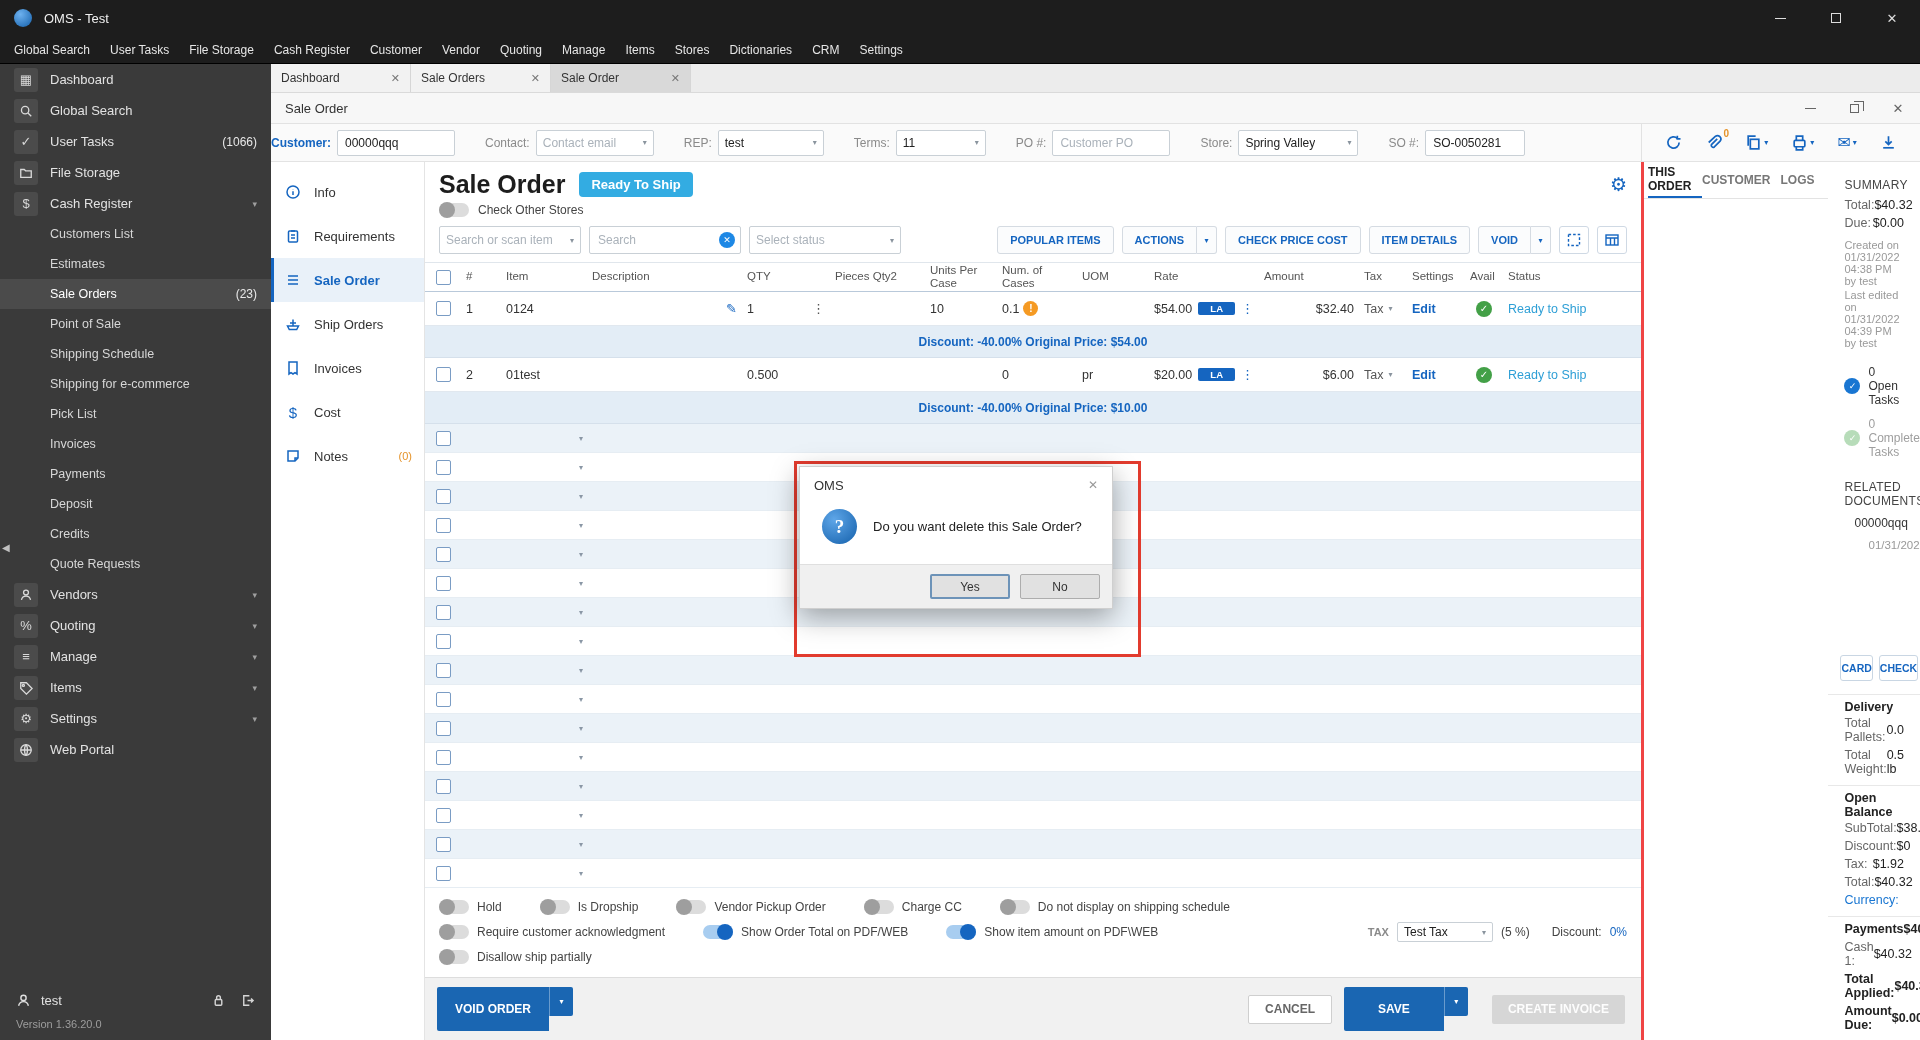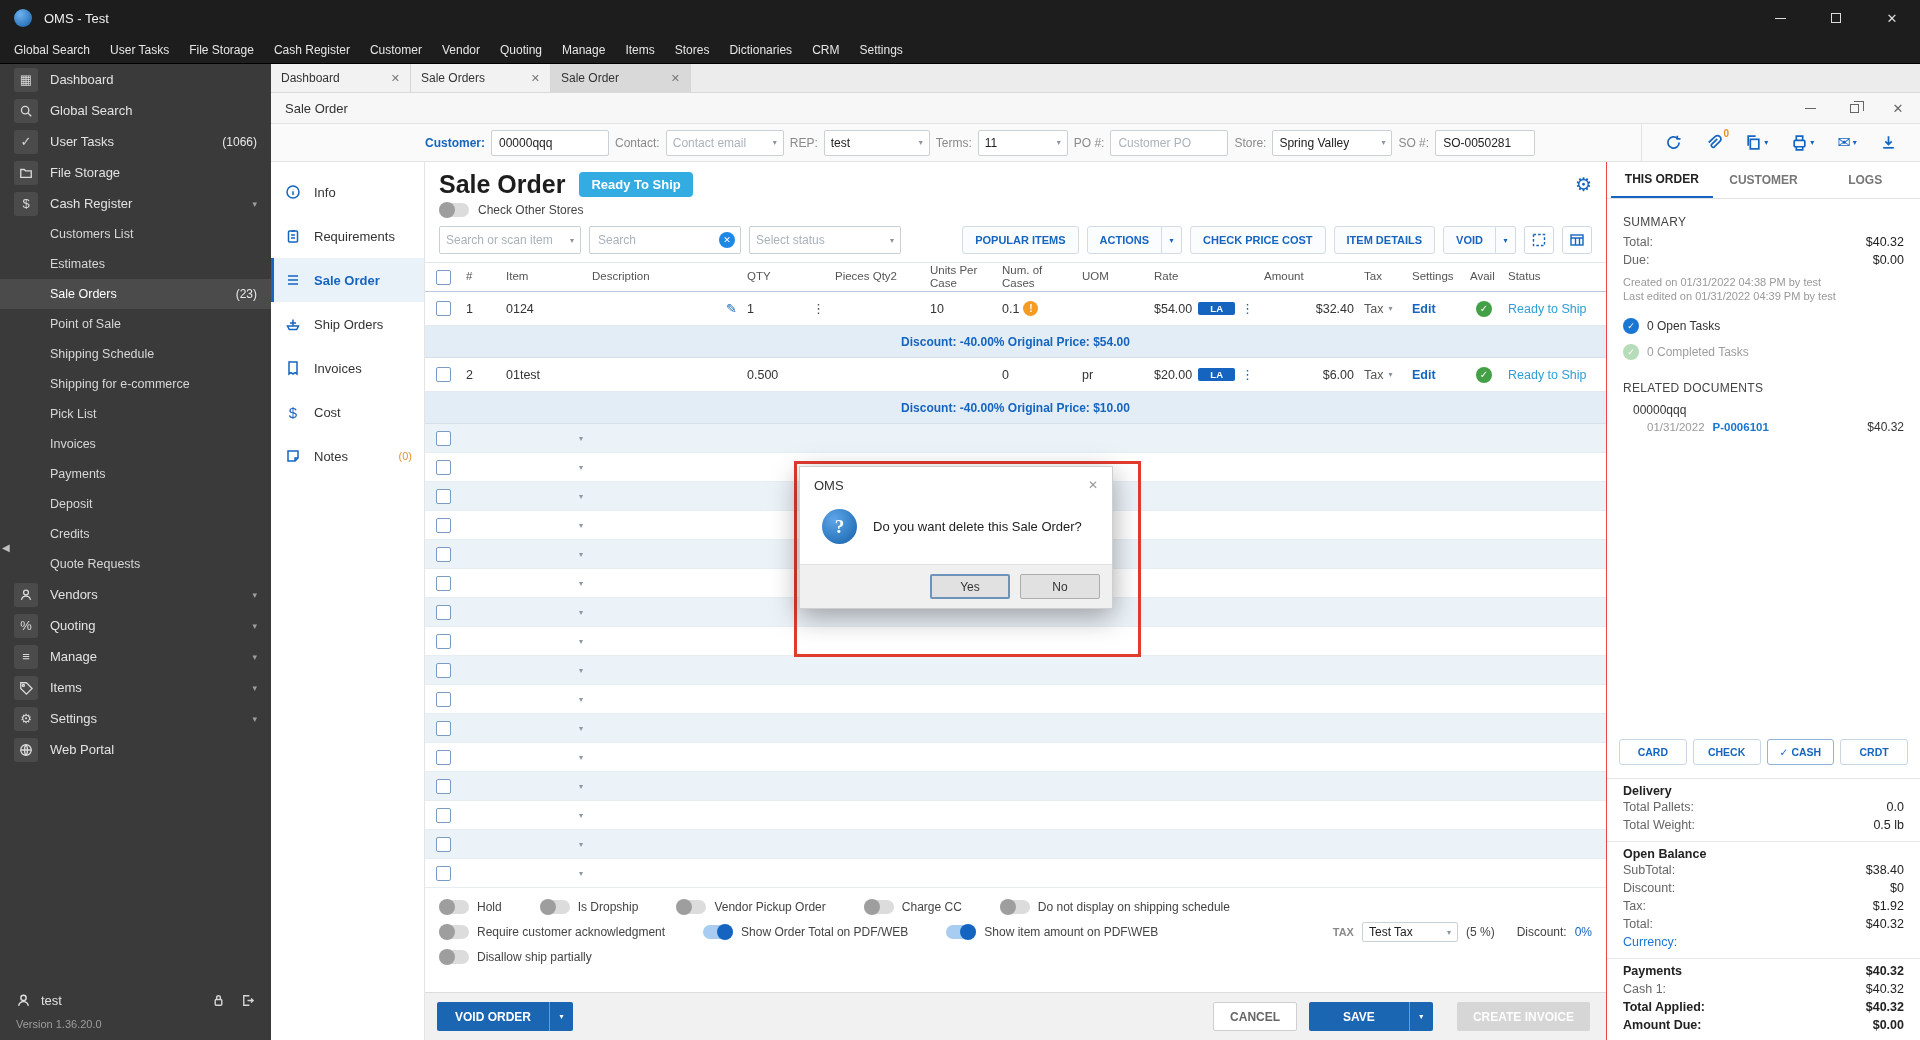--- a/index.html
+++ b/index.html
@@ -46,21 +46,21 @@
   .tabbar{height:29px;background:#ececec;display:flex;border-bottom:1px solid #dadada;flex:0 0 auto}
   .tab{width:140px;display:flex;align-items:center;justify-content:space-between;padding:0 10px;font-size:12px;color:#333;background:#f2f2f2;border-right:1px solid #d6d6d6;cursor:pointer}
   .tab.active{background:#d9d9d9}
   .tab .x{color:#777;font-size:11px}
 
   .inner-titlebar{height:31px;background:#f7f7f7;border-bottom:1px solid #e2e2e2;display:flex;align-items:center;padding-left:14px;font-size:13px;color:#333;flex:0 0 auto}
   .iwc{margin-left:auto;display:flex;height:100%}
   .iwc .wc{width:44px;color:#666}
 
   .toolbar-row{height:38px;background:#fafafa;border-bottom:1px solid #e3e3e3;display:flex;align-items:center;flex:0 0 auto}
-  .form-fields{flex:1;display:flex;align-items:flex-end;gap:6px;padding-left:154px;min-width:0}
+  .form-fields{flex:1;display:flex;align-items:flex-end;gap:30px;min-width:0}
   .ff{display:flex;align-items:center;gap:6px}
   .ff label{font-size:12px;color:#8a8a8a;white-space:nowrap}
   .ff.cust label{color:#1565c0;font-weight:700}
   .ff input{height:26px;border:1px solid #c9d0d6;border-radius:2px;font-size:12px;padding:0 7px;color:#222;background:#fff}
   .ff input::placeholder{color:#aab2ba}
   .combo{height:26px;border:1px solid #c9d0d6;border-radius:2px;background:#fff;display:flex;align-items:center;justify-content:space-between;padding:0 6px;font-size:12px;color:#222;gap:6px}
   .combo .cv{white-space:nowrap;overflow:hidden}
   .combo .ca{color:#8a949e;font-size:8px}
   .doc-icons{width:279px;height:100%;border-left:1px solid #e2e2e2;display:flex;align-items:center;justify-content:space-evenly;color:#1565c0;flex:0 0 auto}
   .dicon{display:flex;align-items:center;gap:2px;cursor:pointer;position:relative}
@@ -134,28 +134,28 @@
   .tog-line{display:flex;align-items:center}
   .tg{display:flex;align-items:center;gap:8px;margin-right:38px;white-space:nowrap}
   .taxgrp{margin-left:auto;display:flex;align-items:center;gap:8px}
   .taxgrp .taxlbl{color:#8a8a8a;font-size:11px;font-weight:700}
   .taxcombo{width:96px;height:20px}
   .discblue{color:#1565c0;cursor:pointer}
 
   
   .fbar{margin-top:auto;background:#f1f1f1;border-top:1px solid #dddddd;display:flex;align-items:center;padding:9px 12px;gap:12px;flex:0 0 auto}
   .pbtn-group{display:flex}
-  .pbtn{height:29px;background:#1a66b2;color:#fff;font-weight:700;font-size:12px;padding:0 18px;border:none;border-radius:2px 0 0 2px;display:flex;align-items:center;cursor:pointer;white-space:nowrap}
+  .pbtn{height:44px;background:#1a66b2;color:#fff;font-weight:700;font-size:12px;padding:0 18px;border:none;border-radius:2px 0 0 2px;display:flex;align-items:center;cursor:pointer;white-space:nowrap}
   .pbtn-arrow{width:24px;height:29px;background:#1a66b2;border:none;border-left:1px solid rgba(255,255,255,.35);border-radius:0 2px 2px 0;color:#fff;font-size:8px;display:flex;align-items:center;justify-content:center;cursor:pointer}
   .fspacer{flex:1}
   .wbtn{height:29px;background:#fff;border:1px solid #cfcfcf;border-radius:2px;color:#666;font-size:12px;font-weight:700;padding:0 16px;cursor:pointer}
   .dis-btn{height:29px;background:#d6d6d6;border:none;border-radius:2px;color:#fdfdfd;font-size:12px;font-weight:700;padding:0 16px;margin-left:12px;margin-right:4px}
 
   
-  .rpanel{width:314px;border-left:1px solid #ef4444;display:flex;flex-direction:column;background:#fff;flex:0 0 auto}
+  .rpanel{width:279px;border-left:3px solid #ef4444;display:flex;flex-direction:row;background:#fff;flex:0 0 auto}
   .rtabs{display:flex;border-bottom:1px solid #e3e3e3;height:37px;padding:0 4px;flex:0 0 auto}
   .rtab{flex:1;display:flex;align-items:center;justify-content:center;font-size:12px;color:#777;font-weight:600;cursor:pointer}
   .rtab.active{color:#222;border-bottom:2px solid #1565c0}
   .rbody{flex:1;display:flex;flex-direction:column;padding-top:8px;overflow:hidden}
   .phead{font-size:12px;font-weight:400;color:#444;padding:8px 16px 4px;letter-spacing:.3px}
   .prow{display:flex;justify-content:space-between;align-items:center;padding:2px 16px;font-size:12.5px;color:#666}
   .prow .pv{color:#222}
   .prow.bold,.prow.bold .pv{font-weight:700;color:#222}
   .pnote{padding:1px 16px;font-size:11px;color:#999}
   .ptask{display:flex;align-items:center;gap:8px;padding:5px 16px;font-size:12px;color:#333}

